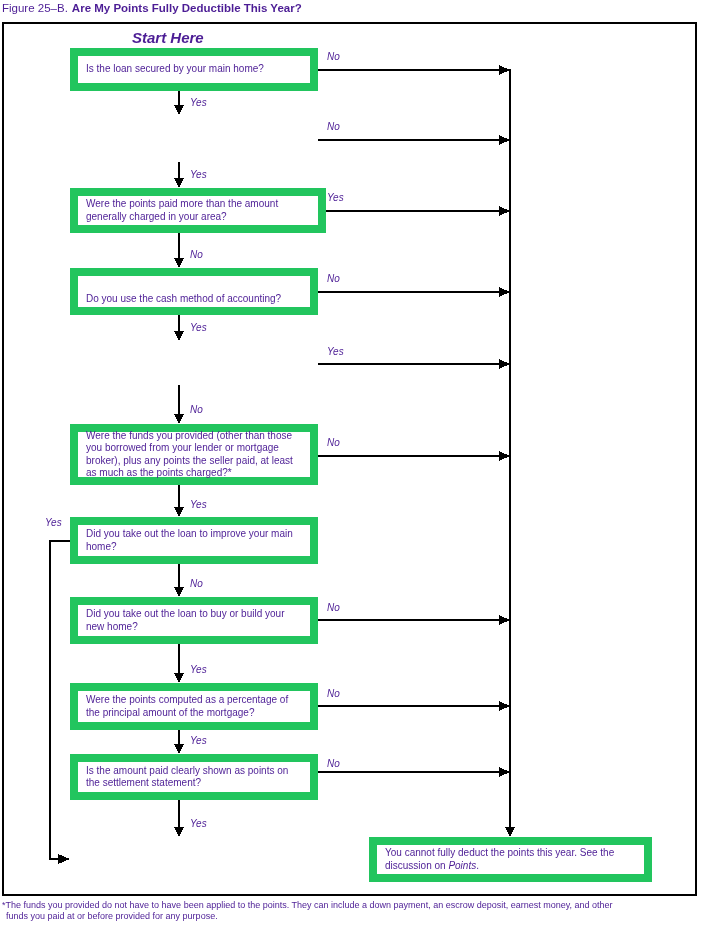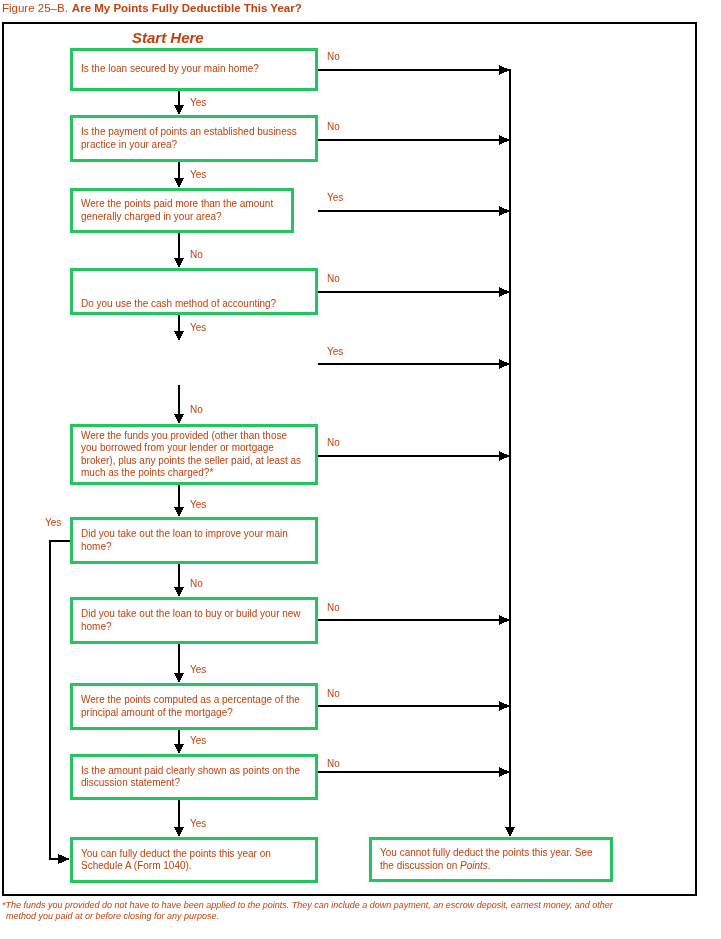--- a/index.html
+++ b/index.html
@@ -1,64 +1,63 @@
 <!DOCTYPE html>
 <html><head>
 <meta charset="utf-8">
 <style>
   html, body { margin: 0; padding: 0; background: #fff; }
   #page {
     position: relative;
     width: 721px; height: 939px;
     background: #fff;
     font-family: "Liberation Sans", sans-serif;
-    color: #c2410c;
+    color: #4c1d95;
   }
   #title {
     position: absolute; left: 2px; top: 2px;
     font-size: 11.5px; white-space: nowrap;
   }
   #title .t-prefix { font-weight: normal; margin-right: 4px; }
   #title .t-main   { font-weight: bold; }
   #chart-border {
     position: absolute; left: 2px; top: 22px;
     width: 695px; height: 874px;
     border: 2px solid #000; box-sizing: border-box;
     background: #fff;
   }
   #start-here {
     position: absolute; left: 132px; top: 29px;
     font-size: 15px; font-weight: bold; font-style: italic;
   }
   .qbox {
     position: absolute;
-    border: 3px solid #22c55e; box-sizing: border-box;
+    border: 8px solid #22c55e; box-sizing: border-box;
     background: #fff;
     display: flex; align-items: center;
     padding: 2px 10px 2px 8px;
     font-size: 10px; line-height: 12.5px;
   }
   .qbox .inner { width: 100%; }
   .lbl {
     position: absolute;
-    font-size: 10px; 
+    font-size: 10px; font-style: italic;
     white-space: nowrap;
   }
   #connectors {
     position: absolute; left: 0; top: 0;
     width: 721px; height: 939px;
     pointer-events: none;
   }
   #connectors line, #connectors path { stroke: #000; stroke-width: 2; fill: none; }
   #connectors polygon { fill: #000; stroke: none; }
   #footnote {
     position: absolute; left: 2px; top: 900px;
     font-size: 9px; line-height: 11px;
     width: 715px;
-    font-style: italic;
   }
   #footnote .fn2 { margin-left: 4px; }
 </style>
 </head>
 <body>
 
 <div id="page">
 
   <div id="title">
     <span class="t-prefix">Figure 25–B.</span><span class="t-main">Are My Points Fully Deductible This Year?</span>
@@ -155,49 +154,43 @@
 
     <g>
         <path d="M70,541 L50,541 L50,859 L59,859"></path>
         <polygon points="58,854 58,864 70,859"></polygon>
       </g>
   </svg>
 
   <div class="qbox" style="left:70px; top:48px;  width:248px; height:43px;">
       <div class="inner">Is the loan secured by your main home?</div>
     </div>
-  <div class="qbox" style="left:70px; top:115px; width:248px; height:47px;">
-      <div class="inner">Is the payment of points an established business practice in your area?</div>
-    </div>
-  <div class="qbox" style="left:70px; top:188px; width:224px; height:45px;">
+  <div class="qbox" style="left:70px; top:188px; width:256px; height:45px;">
       <div class="inner">Were the points paid more than the amount generally charged in your area?</div>
     </div>
   <div class="qbox" style="left:70px; top:268px; width:248px; height:47px;align-items:flex-end;">
       <div class="inner">Do you use the cash method of accounting?</div>
     </div>
   <div class="qbox" style="left:70px; top:517px; width:248px; height:47px;">
       <div class="inner">Did you take out the loan to improve your main home?</div>
     </div>
   <div class="qbox" style="left:70px; top:424px; width:248px; height:61px;">
       <div class="inner">Were the funds you provided (other than those you borrowed from your lender or mortgage broker), plus any points the seller paid, at least as much as the points charged?*</div>
     </div>
   <div class="qbox" style="left:70px; top:597px; width:248px; height:47px;">
       <div class="inner">Did you take out the loan to buy or build your new home?</div>
     </div>
   <div class="qbox" style="left:70px; top:683px; width:248px; height:47px;">
       <div class="inner">Were the points computed as a percentage of the principal amount of the mortgage?</div>
     </div>
   <div class="qbox" style="left:70px; top:754px; width:248px; height:46px;">
-      <div class="inner">Is the amount paid clearly shown as points on the discussion statement?</div>
-    </div>
-
-  <div class="qbox" style="left:70px; top:837px; width:248px; height:46px;">
-      <div class="inner">You can fully deduct the points this year on Schedule A (Form 1040).</div>
-    </div>
-  <div class="qbox" style="left:369px; top:837px; width:244px; height:45px;align-items:center;">
+      <div class="inner">Is the amount paid clearly shown as points on the settlement statement?</div>
+    </div>
+
+  <div class="qbox" style="left:369px; top:837px; width:283px; height:45px;align-items:center;">
     <div class="inner"><span>You cannot fully deduct the points this year. See the discussion on </span><span style="font-style:italic;">Points</span><span>.</span></div>
   </div>
 
   <div class="lbl" style="left:190px; top:97px;">Yes</div>
   <div class="lbl" style="left:190px; top:169px;">Yes</div>
   <div class="lbl" style="left:190px; top:249px;">No</div>
   <div class="lbl" style="left:190px; top:322px;">Yes</div>
   <div class="lbl" style="left:190px; top:404px;">No</div>
   <div class="lbl" style="left:190px; top:499px;">Yes</div>
   <div class="lbl" style="left:190px; top:578px;">No</div>
@@ -212,16 +205,16 @@
   <div class="lbl" style="left:327px; top:346px;">Yes</div>
   <div class="lbl" style="left:327px; top:437px;">No</div>
   <div class="lbl" style="left:327px; top:602px;">No</div>
   <div class="lbl" style="left:327px; top:688px;">No</div>
   <div class="lbl" style="left:327px; top:758px;">No</div>
 
   <div class="lbl" style="left:45px; top:517px;">Yes</div>
 
   <div id="footnote">
     <div class="fn1">*The funds you provided do not have to have been applied to the points. They can include a down payment, an escrow deposit, earnest money, and other</div>
-    <div class="fn2">method you paid at or before closing for any purpose.</div>
+    <div class="fn2">funds you paid at or before provided for any purpose.</div>
   </div>
 
 </div>
 
 </body></html>

